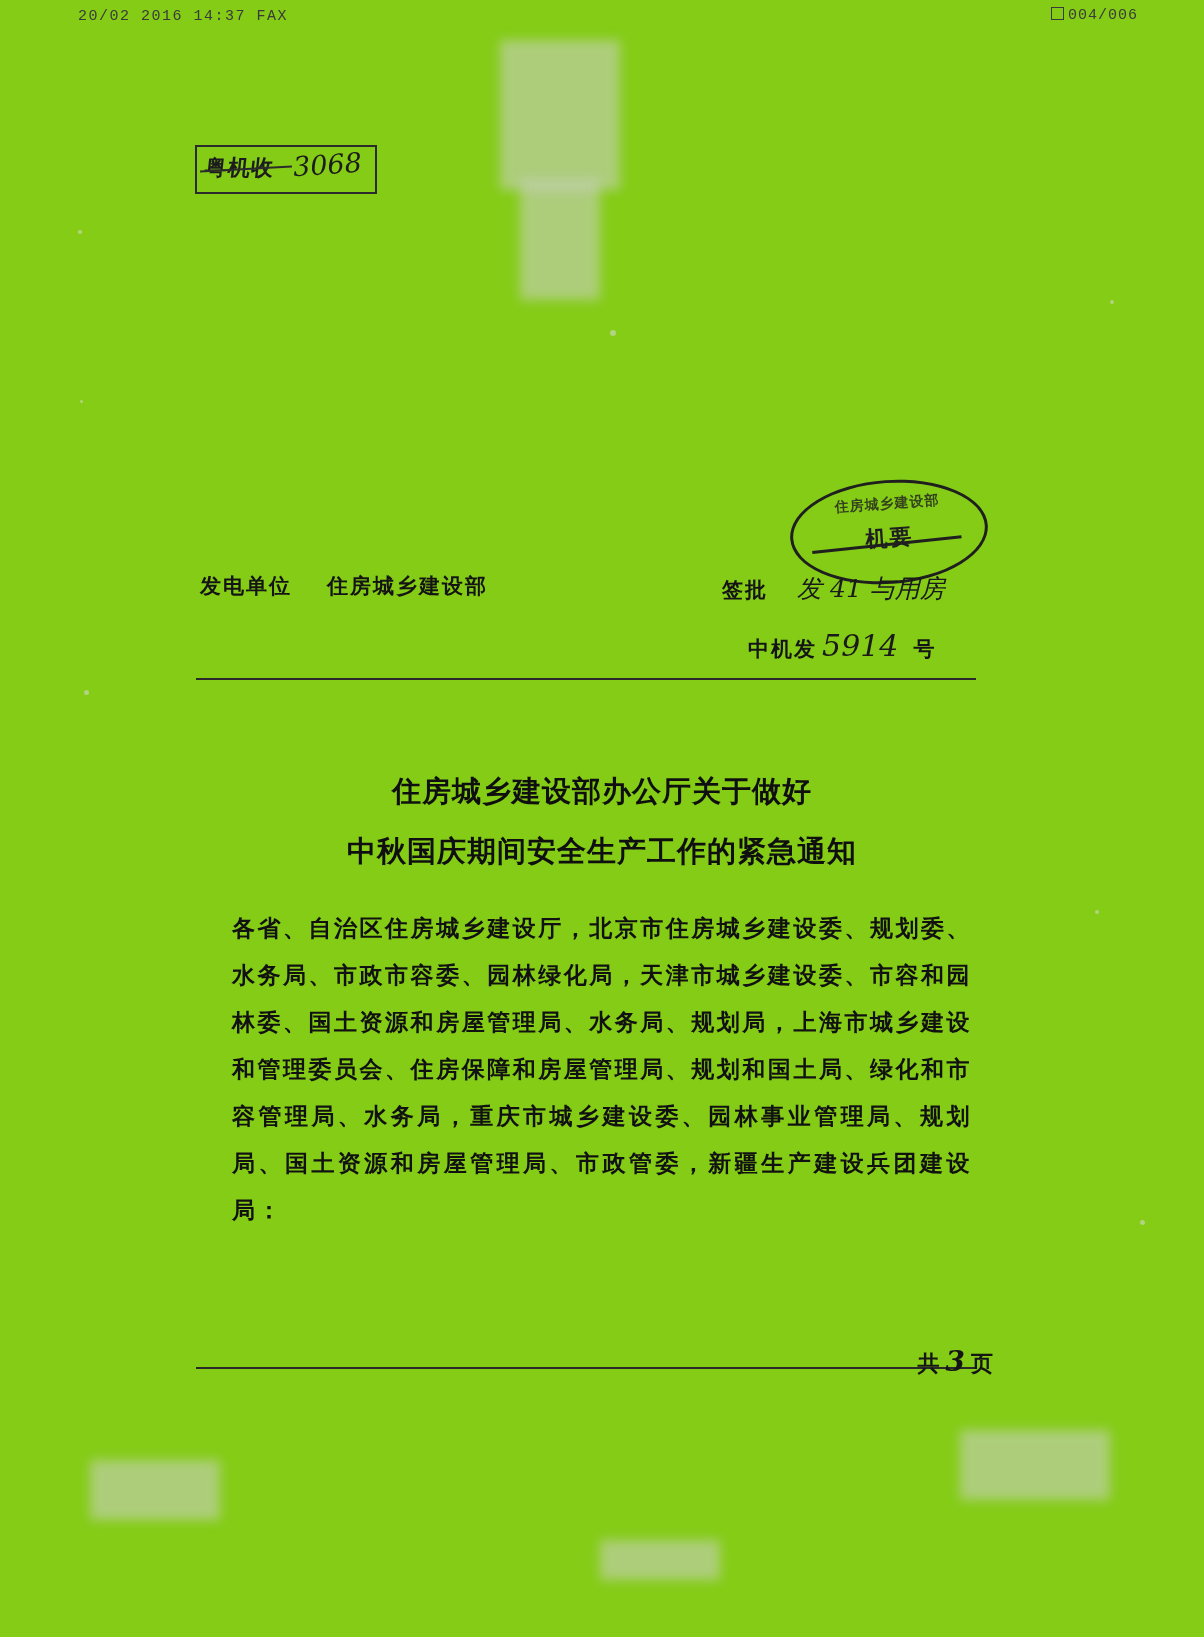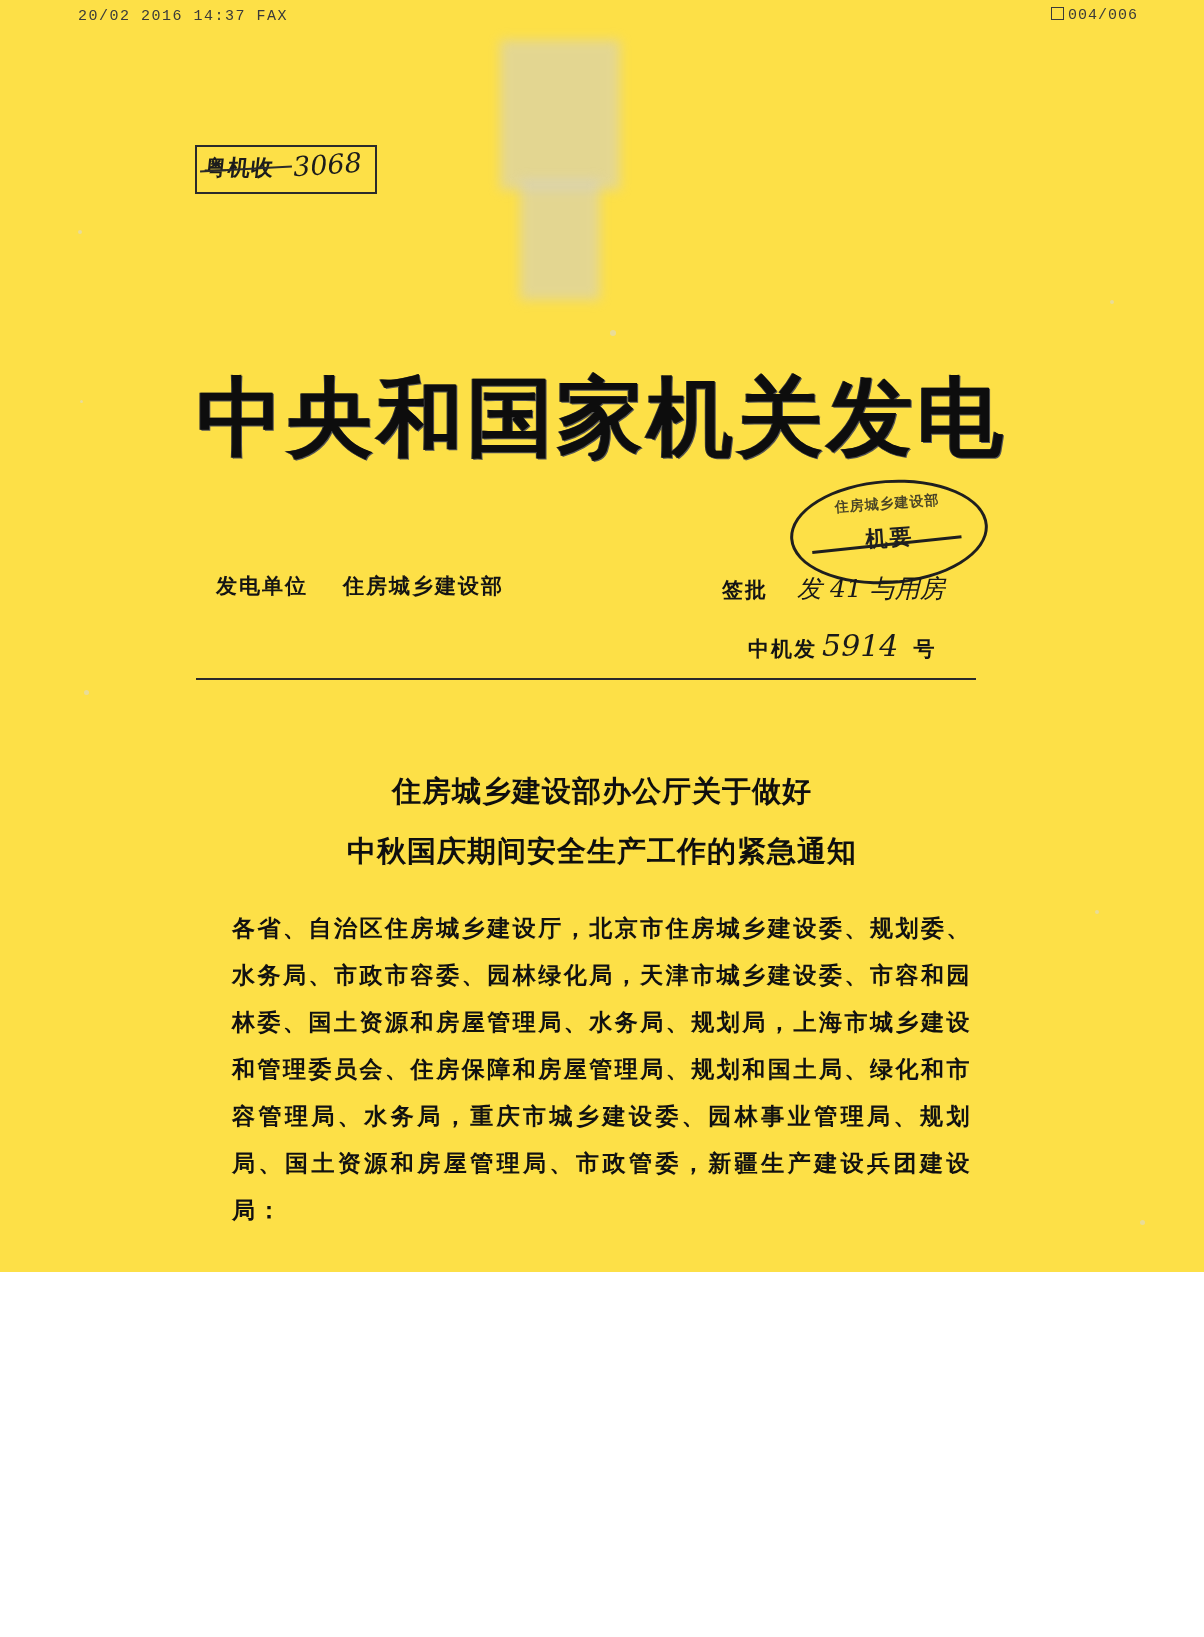--- a/index.html
+++ b/index.html
@@ -6,22 +6,22 @@
     margin: 0;
     padding: 0;
     background: #ffffff;
   }
   body {
     font-family: "DejaVu Sans", sans-serif;
   }
   #page {
     position: relative;
     width: 1204px;
-    height: 1272px;
-    background: #fde047;
+    height: 1637px;
+    background: #84cc16;
     overflow: hidden;
   }
   
   .speckle {
     position: absolute;
     background: #d8d8d8;
     border-radius: 50%;
     opacity: .55;
   }
   .smudge {
@@ -245,29 +245,28 @@
   <div class="fax-count">
     <span class="sq"></span><span>004/006</span>
   </div>
 
   <div class="stamp-box">
     <span class="stamp-text">粤机收</span>
     <span class="stamp-num">3068</span>
   </div>
   <div class="stamp-strike"></div>
 
-  <div class="masthead">中央和国家机关发电</div>
 
   <div class="seal">
     <div class="seal-line1">住房城乡建设部</div>
     <div class="seal-line2">机要</div>
     <div class="seal-bar"></div>
   </div>
 
-  <div class="form-row" style="left:200px;top:572px;margin-left:16px;">
+  <div class="form-row" style="left:200px;top:572px;">
     <span class="label">发电单位</span>
     <span class="value" style="margin-left:30px;">住房城乡建设部</span>
   </div>
   <div class="form-row" style="left:722px;top:572px;">
     <span class="label">签批</span>
     <span class="hand" style="margin-left:24px;">发 41 与用房</span>
   </div>
 
   <div class="form-row" style="left:748px;top:628px;">
     <span class="label">中机发</span>

